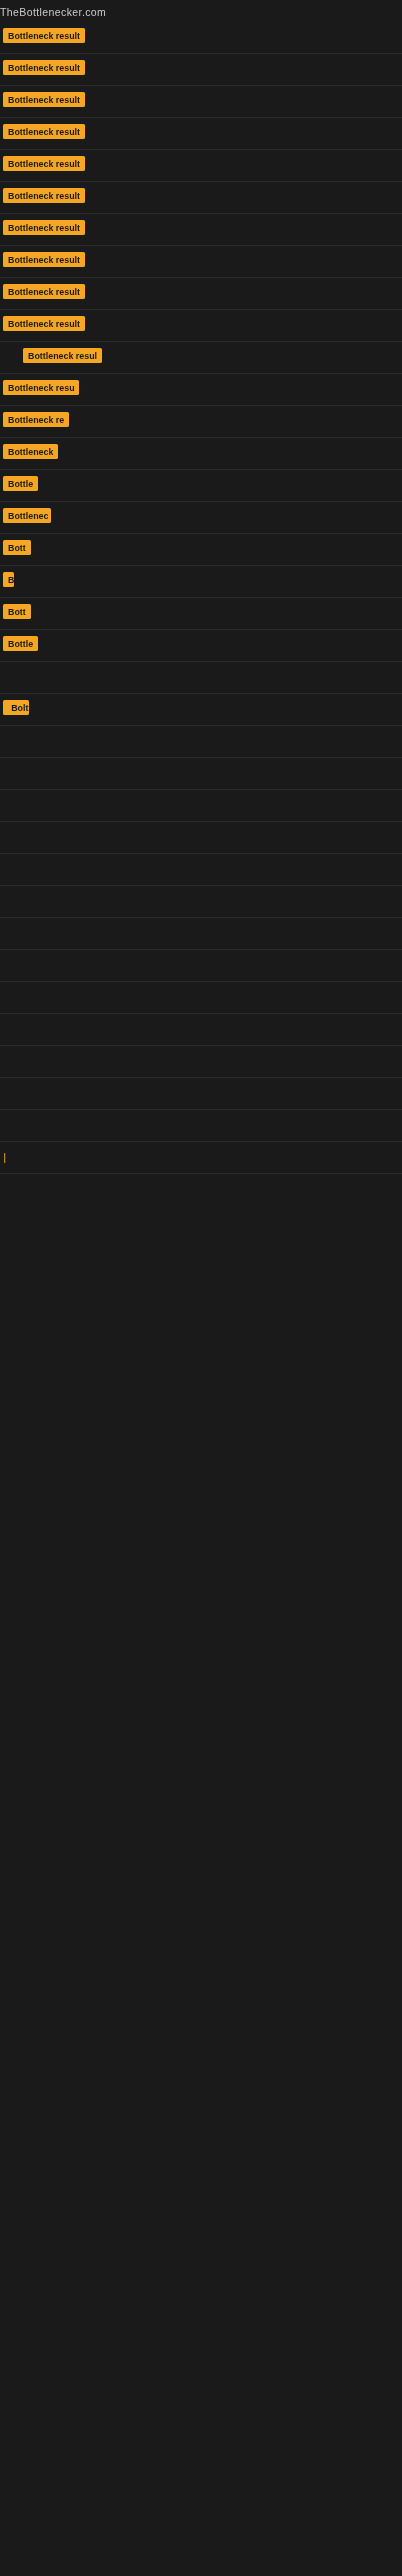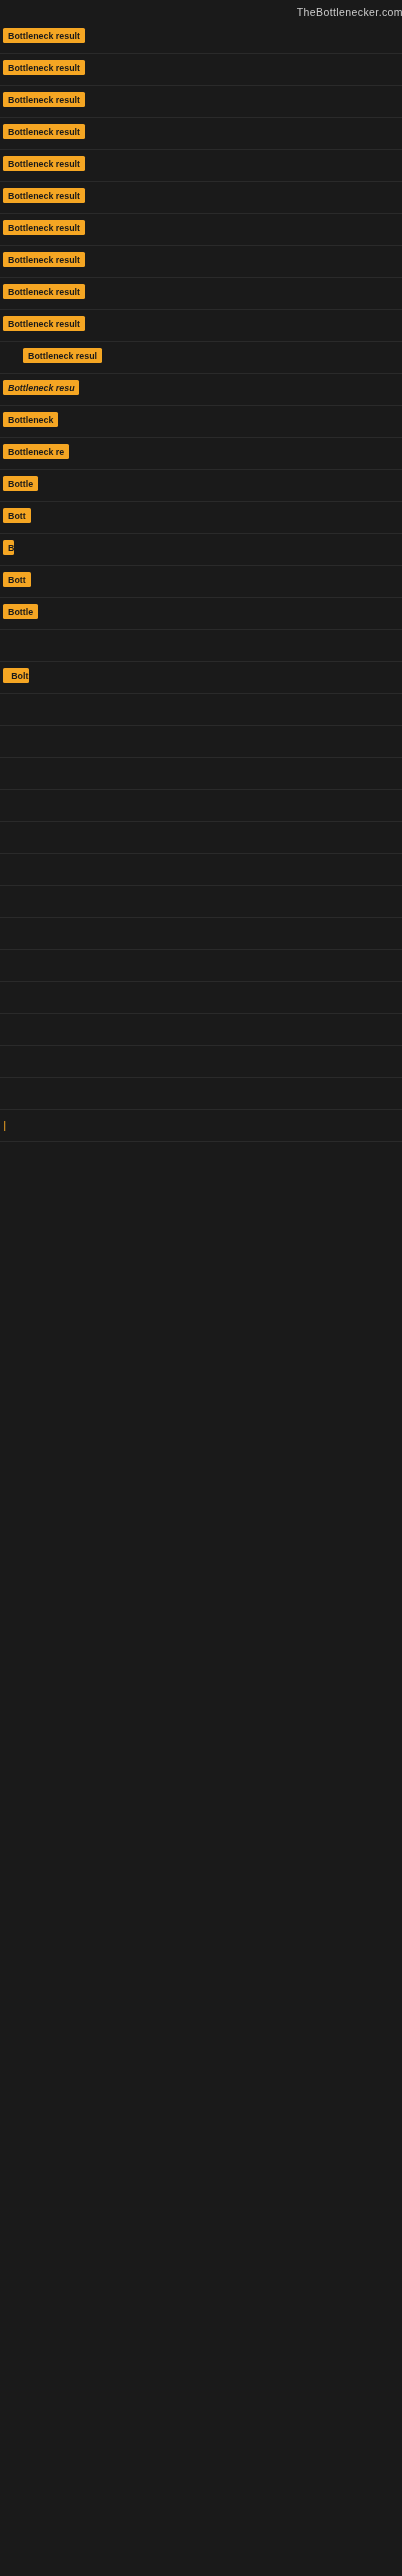--- a/index.html
+++ b/index.html
@@ -8,21 +8,21 @@
       box-sizing: border-box;
     }
     body {
       width: 403px;
       min-height: 2576px;
       background-color: #1a1a1a;
       font-family: Arial, sans-serif;
       position: relative;
     }
     .site-header {
-      text-align: right;
+      text-align: left;
       padding: 6.4px 0 3.2px 0;
       color: #cccccc;
       font-size: 10.5px;
       letter-spacing: 0.4px;
     }
     .bottleneck-badge {
       display: inline-block;
       background-color: #f5a623;
       color: #1a1a1a;
       font-size: 8.9px;
@@ -79,30 +79,33 @@
     <div class="row">
       <div class="badge-wrap"><span class="bottleneck-badge" style="max-width: 97px;">Bottleneck result</span></div>
     </div>
     <div class="row">
       <div class="badge-wrap"><span class="bottleneck-badge" style="max-width: 97px;">Bottleneck result</span></div>
     </div>
     <div class="row">
       <div class="badge-wrap"><span class="bottleneck-badge" style="max-width: 87px; margin-left: 20px;">Bottleneck resul</span></div>
     </div>
     <div class="row">
-      <div class="badge-wrap"><span class="bottleneck-badge" style="max-width: 81px; font-style: italic;">Bottleneck resu</span></div>
+      <div class="badge-wrap"><span class="bottleneck-badge" style="max-width: 81px;">Bottleneck resu</span></div>
+    </div>
+    <div class="row">
+      <div class="badge-wrap"><span class="bottleneck-badge" style="max-width: 68px;">Bottleneck re</span></div>
     </div>
     <div class="row">
       <div class="badge-wrap"><span class="bottleneck-badge" style="max-width: 58px;">Bottleneck</span></div>
     </div>
     <div class="row">
-      <div class="badge-wrap"><span class="bottleneck-badge" style="max-width: 68px;">Bottleneck re</span></div>
+      <div class="badge-wrap"><span class="bottleneck-badge" style="max-width: 36px;">Bottle</span></div>
     </div>
     <div class="row">
-      <div class="badge-wrap"><span class="bottleneck-badge" style="max-width: 36px;">Bottle</span></div>
+      <div class="badge-wrap"><span class="bottleneck-badge" style="max-width: 48px;">Bottlenec</span></div>
     </div>
     <div class="row">
       <div class="badge-wrap"><span class="bottleneck-badge" style="max-width: 28px;">Bott</span></div>
     </div>
     <div class="row">
       <div class="badge-wrap"><span class="bottleneck-badge" style="max-width: 11.3px;">B</span></div>
     </div>
     <div class="row">
       <div class="badge-wrap"><span class="bottleneck-badge" style="max-width: 28px;">Bott</span></div>
     </div>

